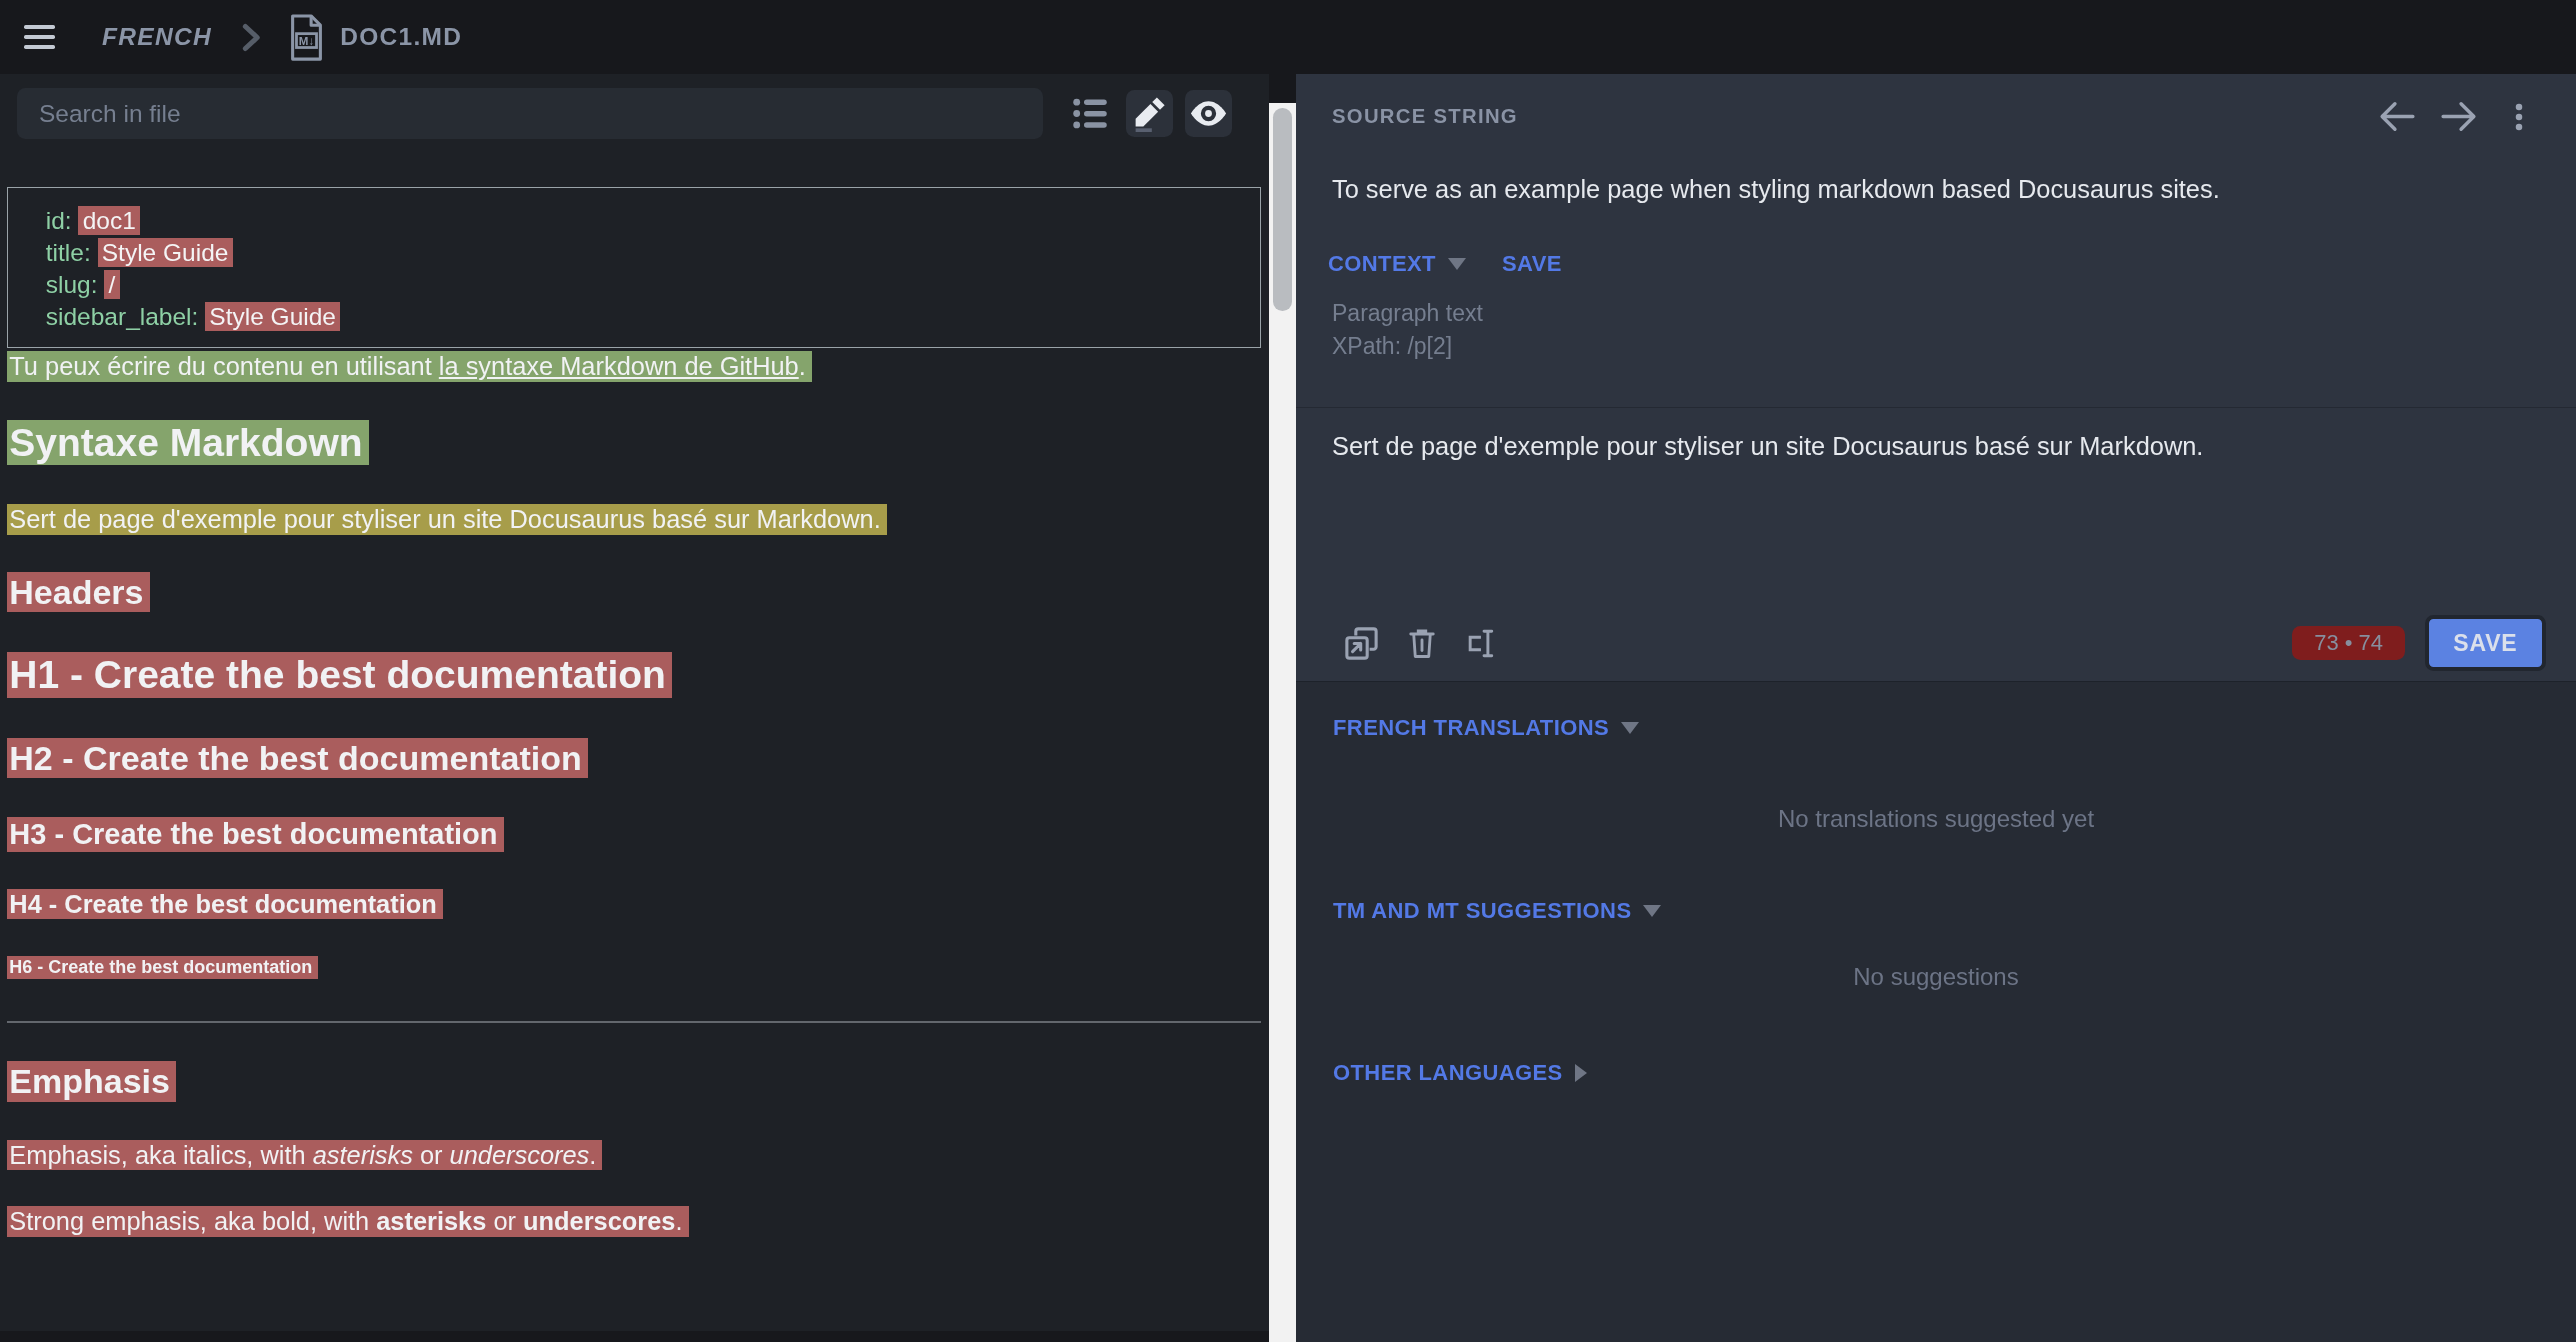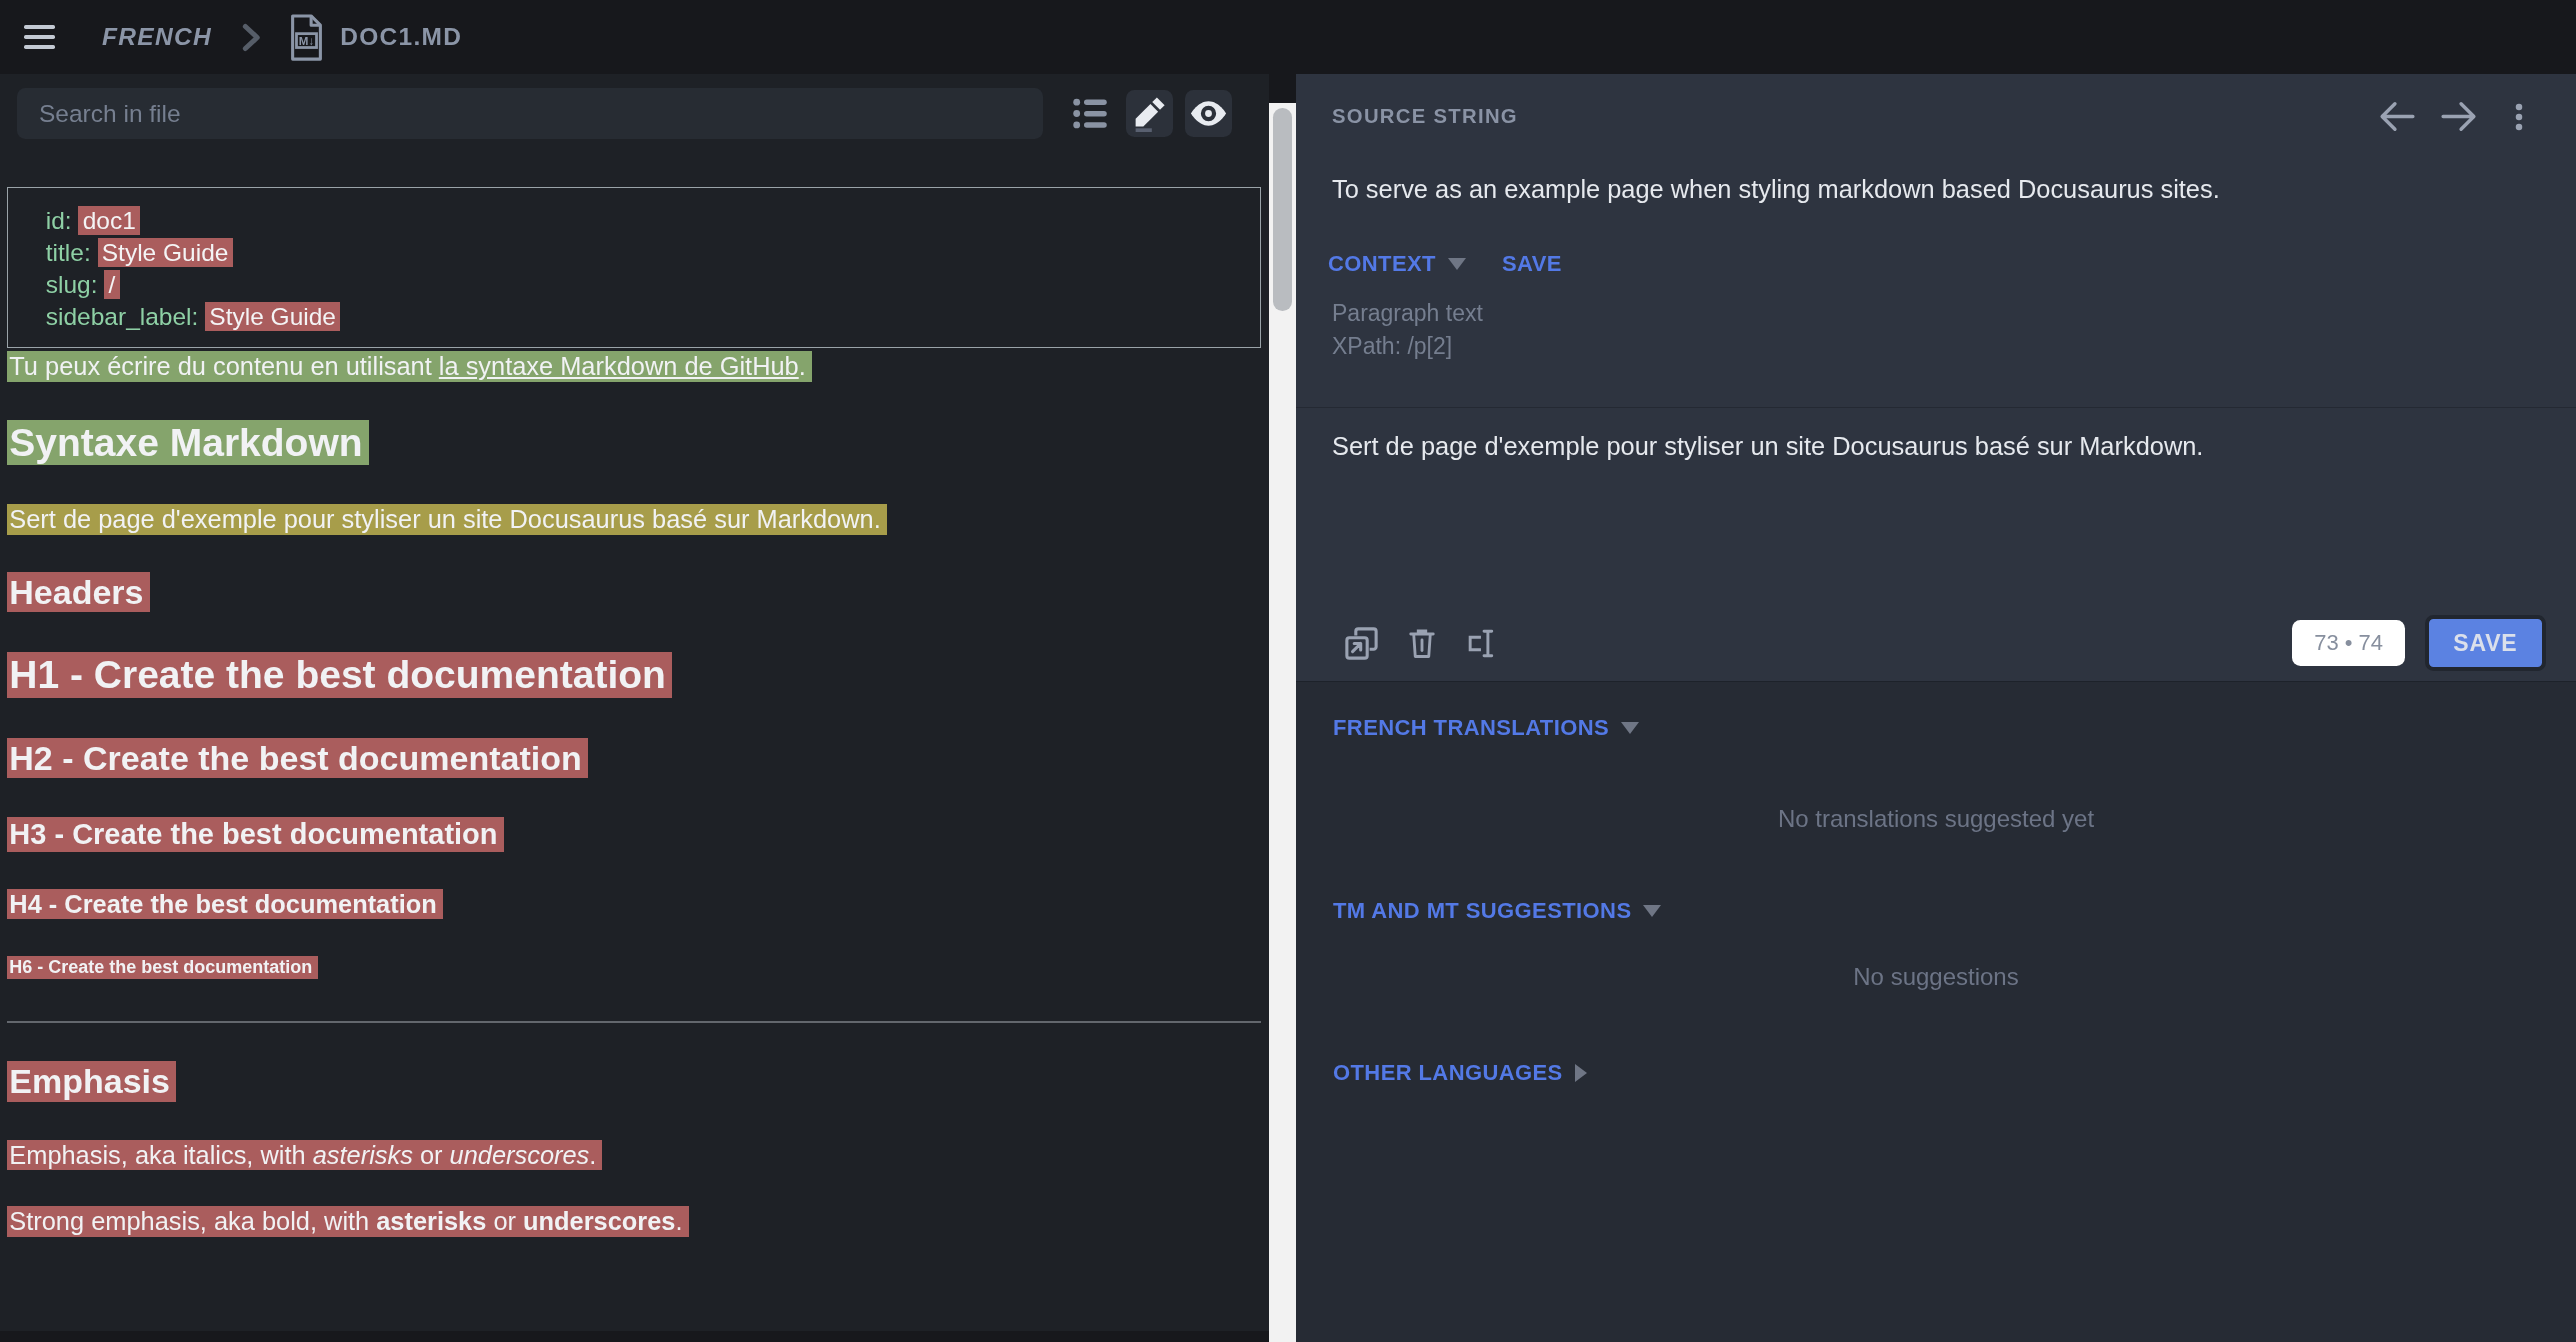--- a/index.html
+++ b/index.html
@@ -87,22 +87,22 @@
   .ctx-line { color:#757e8f; font-size:23px; line-height:33px; }
 
   .rp-divider { border-top:1.7px solid #242933; margin-top:44px; }
   .translation-input { padding:0 36px; margin-top:20.3px; font-size:25.4px; line-height:37px; color:#e6e9ee;
                        min-height:41px; outline:none; }
 
   .action-bar { margin-top:auto; height:76px; display:flex; align-items:center; padding:0 30.5px 0 42px; }
   .action-btn { width:47px; height:47px; display:flex; align-items:center; justify-content:center;
                 cursor:pointer; margin-right:13.5px; }
   .action-bar .spacer { flex:1; }
-  .count-badge { background:#ffffff; color:#878f9e; font-size:22px; border-radius:8.5px;
-                 height:46px; display:flex; align-items:center; padding:0 22px; }
+  .count-badge { background:#7f1d1d; color:#878f9e; font-size:22px; border-radius:8.5px;
+                 height:34px; display:flex; align-items:center; padding:0 22px; }
   .save-btn { margin-left:20.3px; background:#5b82e2; border:4.2px solid #21262f; border-radius:8.5px;
               color:#dbe0eb; font-weight:bold; font-size:23px; letter-spacing:0.8px; height:56px;
               padding:0 24px; cursor:pointer; font-family:"Liberation Sans", sans-serif; }
 
   .section-row { display:flex; align-items:center; height:27px; cursor:pointer; }
   .empty-state { text-align:center; color:#6c7486; font-size:24px; }
   .empty-1 { margin-top:64px; }
   .gap-tm { margin-top:64px; }
   .empty-2 { margin-top:39px; }
   .gap-other { margin-top:68px; }

